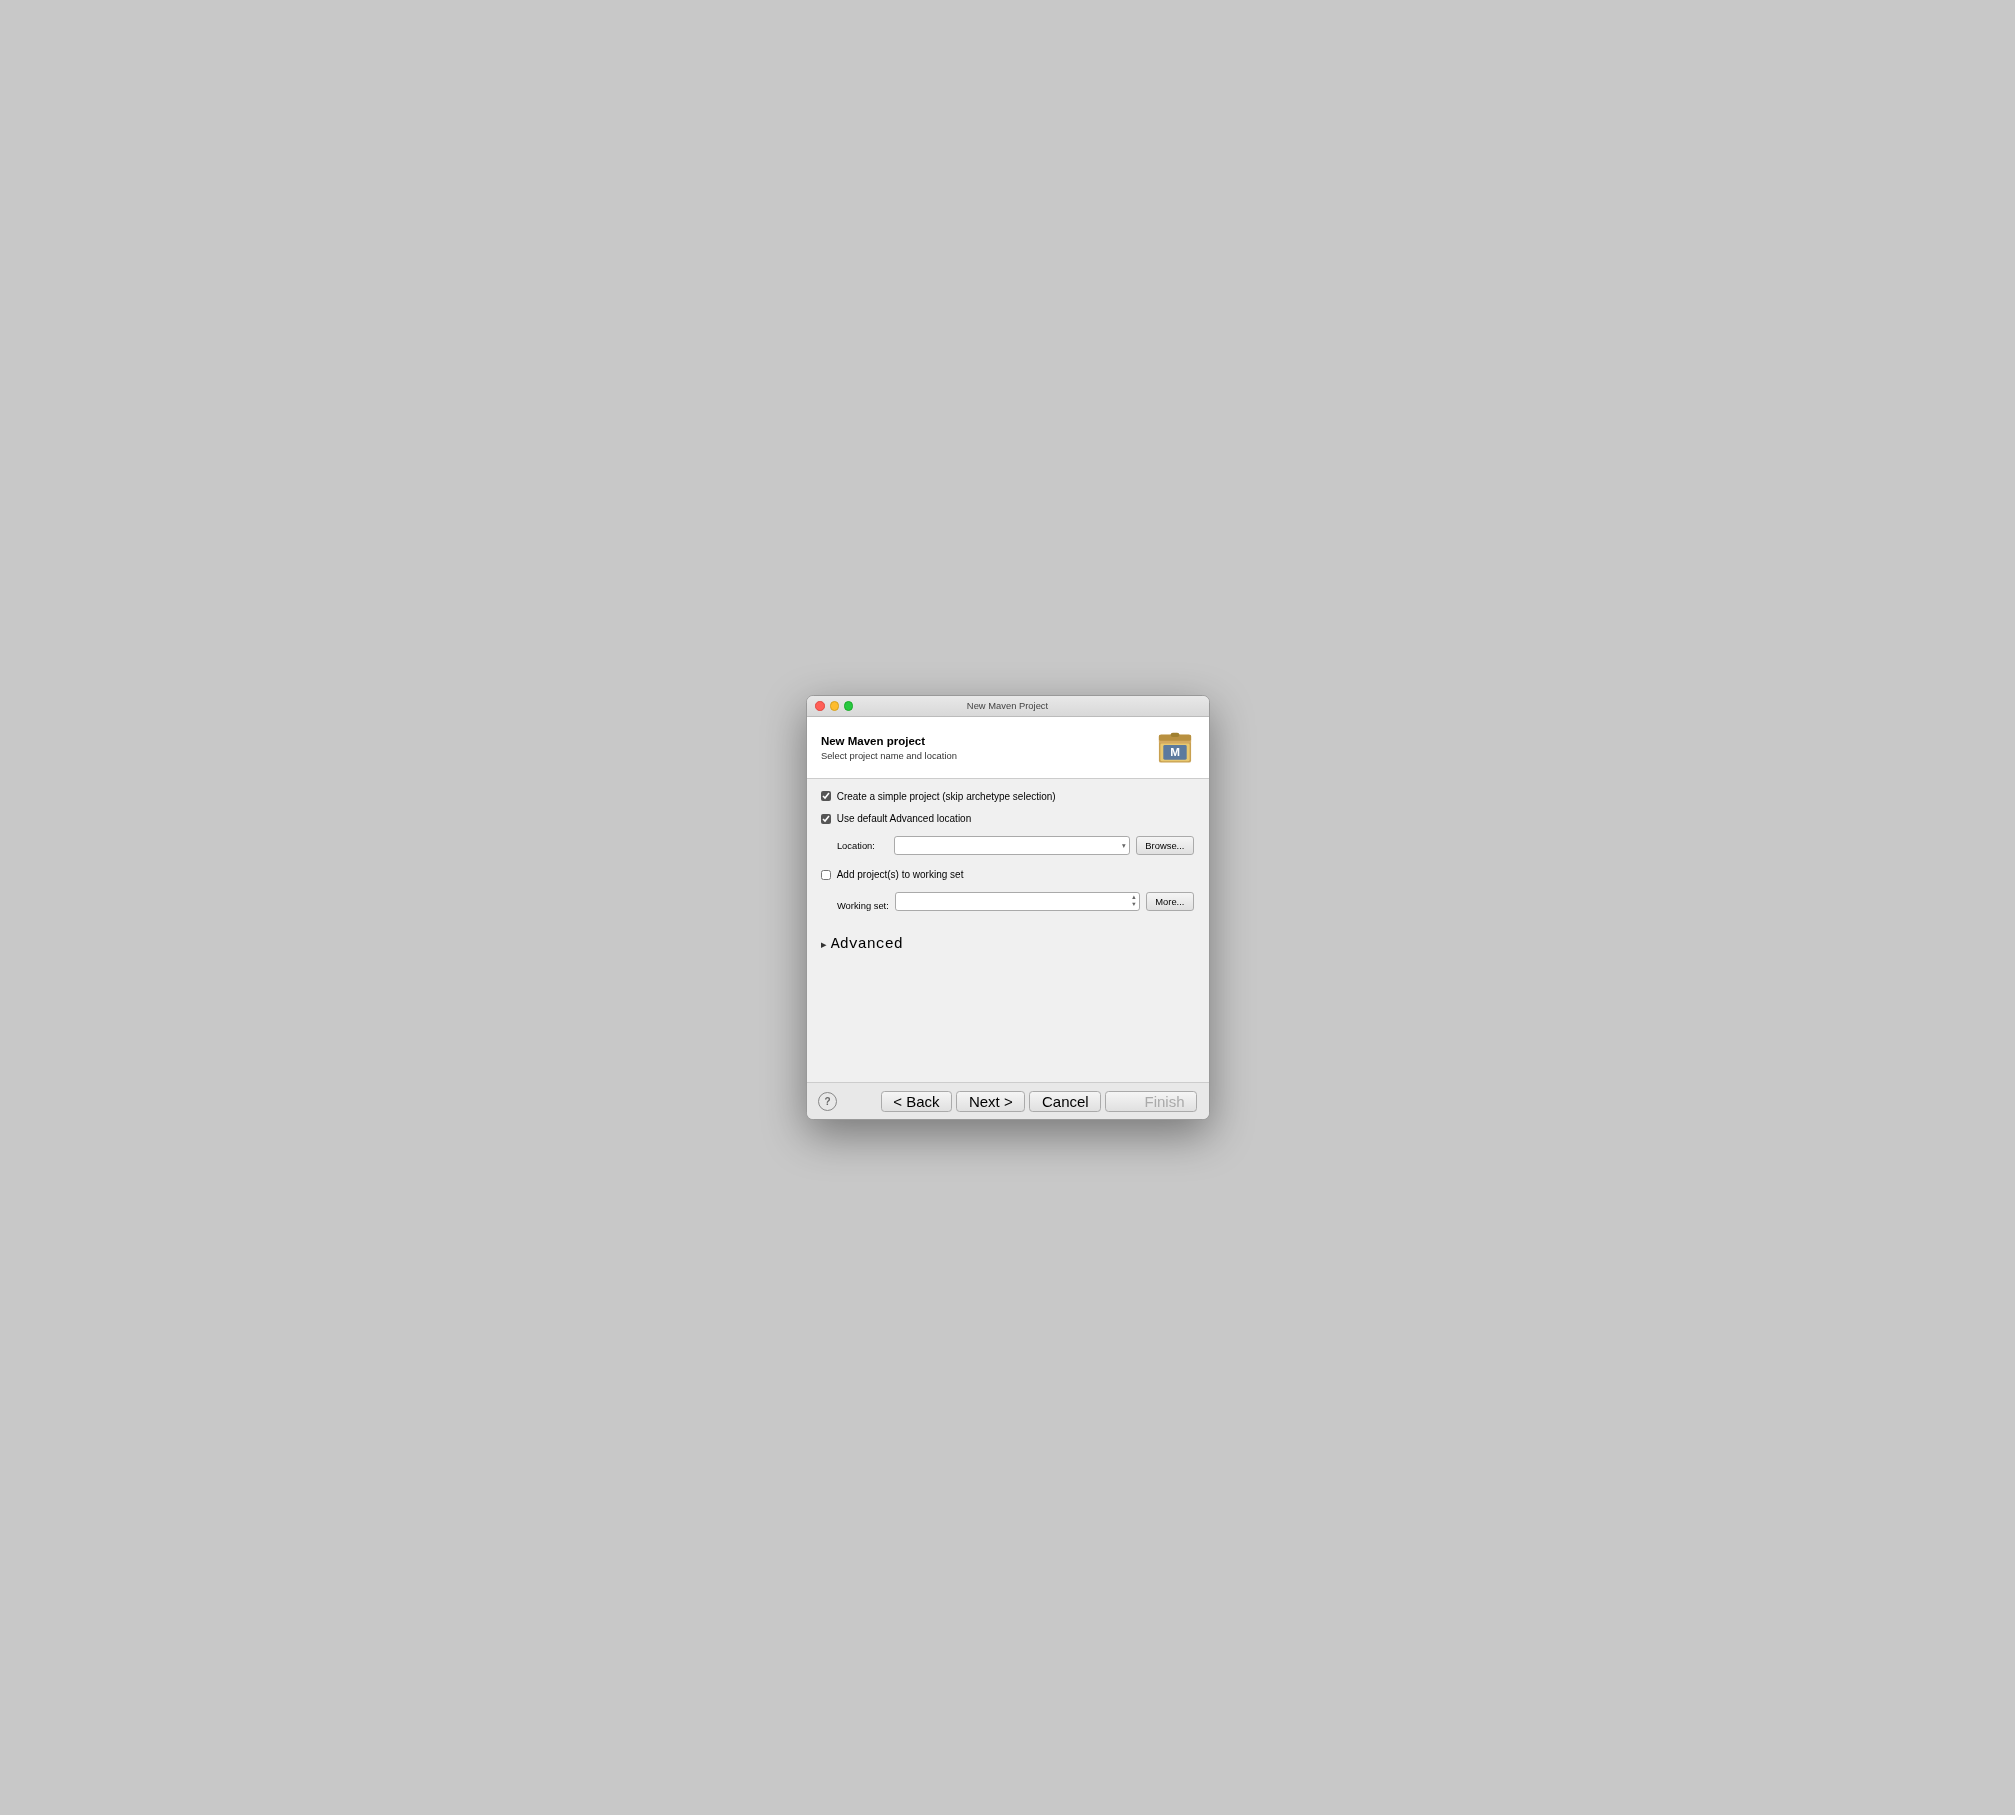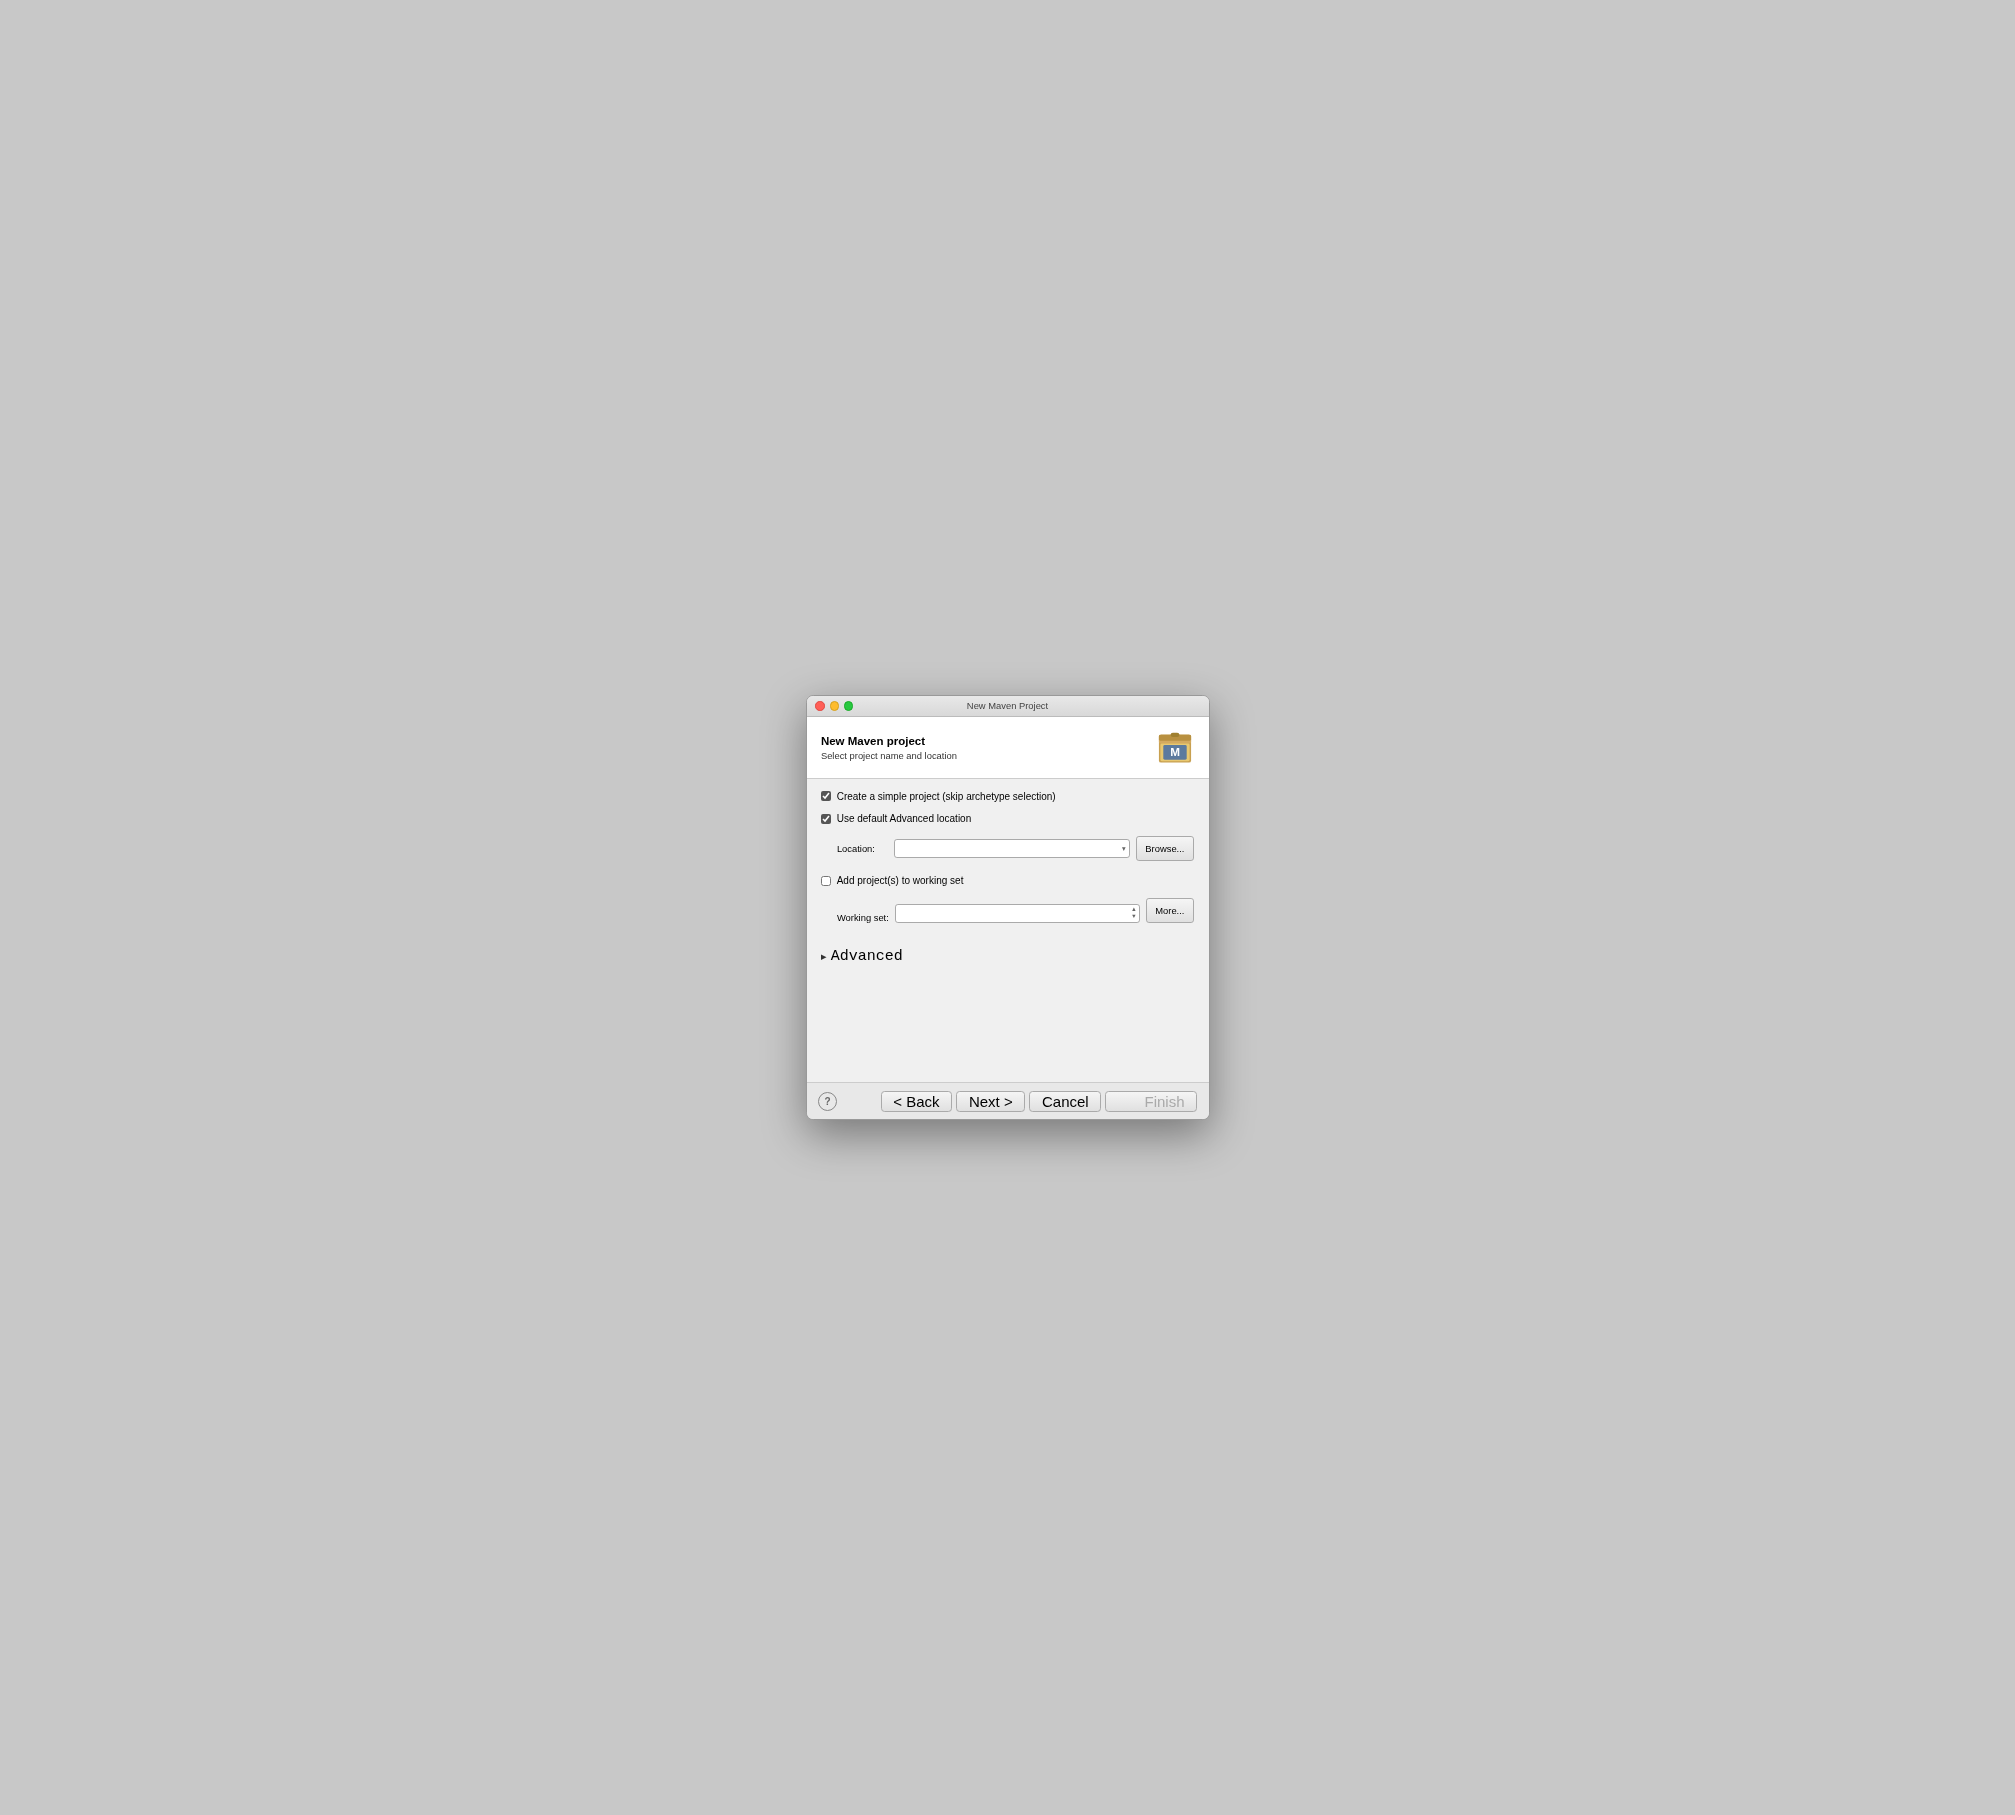--- a/index.html
+++ b/index.html
@@ -155,21 +155,21 @@
       position: absolute;
       right: 4.3px;
       top: 50%;
       transform: translateY(-50%);
       color: #666;
       font-size: 7.2px;
       pointer-events: none;
     }
 
     .btn {
-      height: 25px;
+      height: 19px;
       padding: 0 8.7px;
       background: linear-gradient(to bottom, #f5f5f5, #e0e0e0);
       border: 0.7px solid #aaa;
       border-radius: 2.9px;
       font-size: 9.4px;
       cursor: pointer;
       color: #000;
       white-space: nowrap;
     }
 

